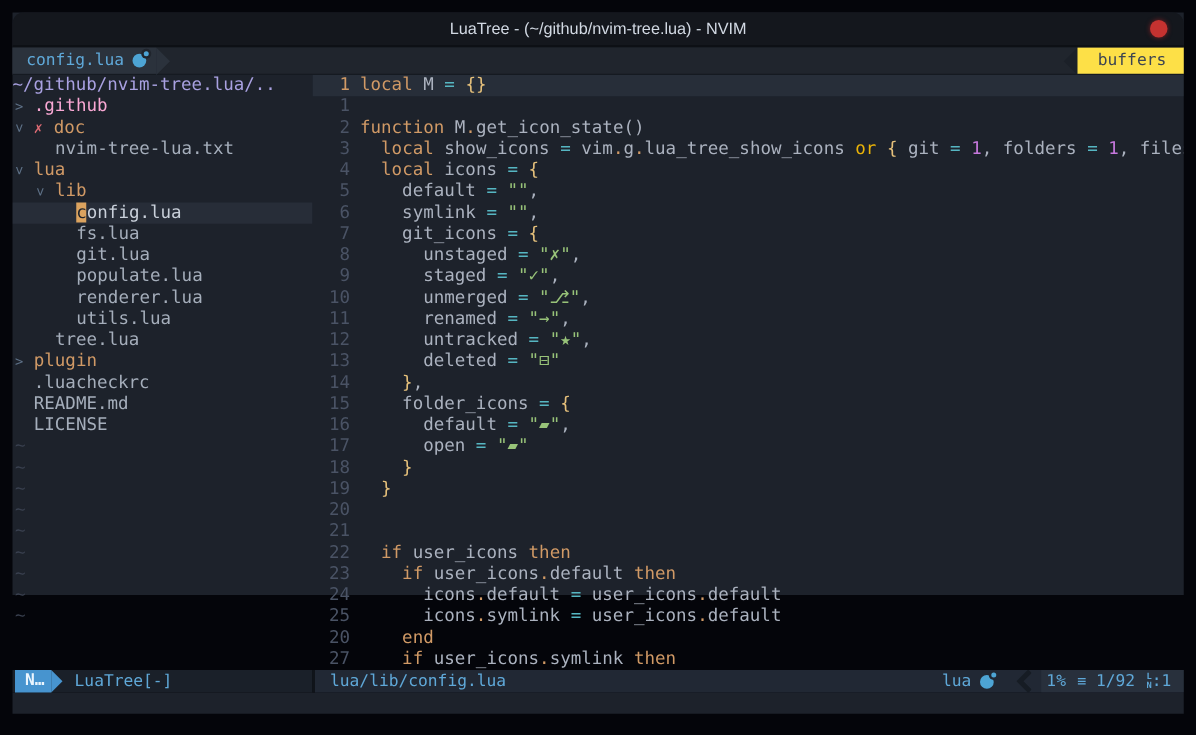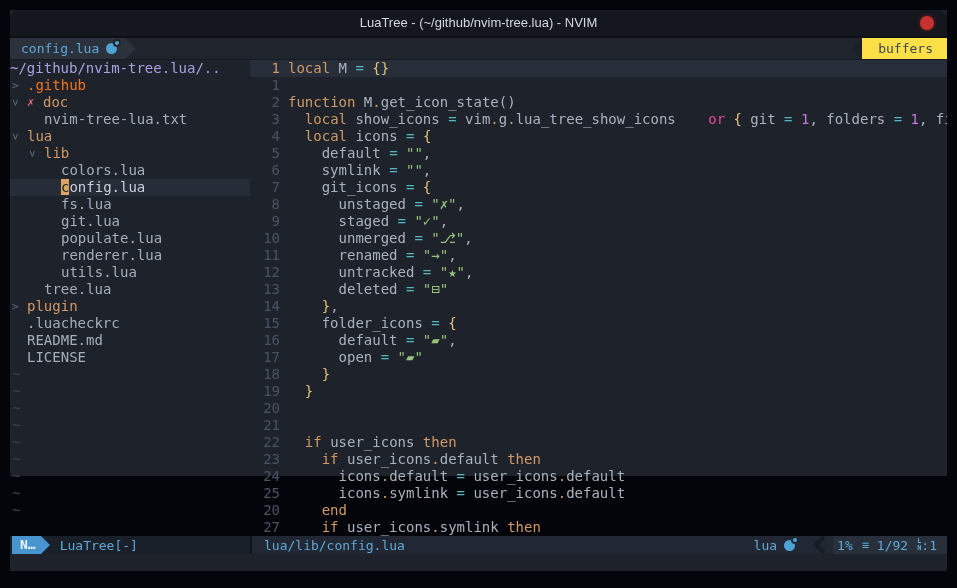--- a/index.html
+++ b/index.html
@@ -29,38 +29,38 @@
   
   .main { display:flex; height:476px; overflow:hidden; font-size:14px; }
   .tree { width:240px; flex:none; overflow:hidden; }
   .trow { height:17px; line-height:17px; display:flex; align-items:center; white-space:pre; }
   .trow.sel { background:#272d38; }
   .tpad { display:inline-block; height:1px; flex:none; }
   .arrow { width:17px; flex:none; color:#5e7187; font-size:11px; padding-left:2px; }
   .arrow .open { display:inline-block; transform:rotate(90deg); }
   .gitslot { width:16px; flex:none; color:#e06c75; font-size:12px; }
   .t-root { color:#a9a1e1; }
-  .t-special { color:#f97316; }
+  .t-special { color:#f9a8d4; }
   .t-folder { color:#d19a66; }
   .t-file { color:#a5aebb; }
   .trow.sel .t-file { color:#c9d0da; }
   .cursor-block { background:#dba35f; color:#20242c; }
   .tilde { color:#3a4150; padding-left:2px; height:17px; line-height:17px; }
 
   
   .editor { flex:1; overflow:hidden; }
   .eline { height:17px; line-height:17px; display:flex; white-space:pre; }
   .eline.cur { background:#272e39; }
   .gut { width:30px; flex:none; text-align:right; color:#4a5365; }
   .eline.cur .gut { color:#d19a66; }
   .code { margin-left:8px; color:#abb2bf; }
   .g2 { display:inline-block; width:2ch; }
   .gg { display:inline-block; width:2ch; border-left:1px dotted #2f3542; }
   .c-k { color:#d19a66; }   
-  .c-b { color:#ec4899;margin-left:24px; }   
+  .c-b { color:#eab308; }   
   .c-e { color:#56b6c2; }   
   .c-n { color:#c678dd; }   
   .c-y { color:#e5c07b; }   
   .c-d { color:#d19a66; }   
   .c-s { color:#98c379; }   
   .c-f { color:#abb2bf; }
 
   
   .statusline { height:18px; display:flex; font-size:13px; align-items:stretch; }
   .sl-tree { width:240px; flex:none; background:#1a2029; display:flex; align-items:center; }
@@ -102,21 +102,20 @@
   </div>
 
   <div class="main">
     <div class="tree" id="tree">
         <div class="trow"><span class="t-root">~/github/nvim-tree.lua/..</span></div>
         <div class="trow"><span class="arrow"><span>&gt;</span></span><span class="t-special">.github</span></div>
         <div class="trow"><span class="arrow"><span class="open">&gt;</span></span><span class="gitslot">✗</span><span class="t-folder">doc</span></div>
         <div class="trow"><span class="tpad" style="width: 34px;"></span><span class="t-file">nvim-tree-lua.txt</span></div>
         <div class="trow"><span class="arrow"><span class="open">&gt;</span></span><span class="t-folder">lua</span></div>
         <div class="trow"><span class="tpad" style="width: 17px;"></span><span class="arrow"><span class="open">&gt;</span></span><span class="t-folder">lib</span></div>
-        <div class="trow"><span class="tpad" style="width: 51px;"></span><span class="t-file">colors.lua</span></div>
         <div class="trow sel"><span class="tpad" style="width: 51px;"></span><span class="t-file"><span class="cursor-block">c</span>onfig.lua</span></div>
         <div class="trow"><span class="tpad" style="width: 51px;"></span><span class="t-file">fs.lua</span></div>
         <div class="trow"><span class="tpad" style="width: 51px;"></span><span class="t-file">git.lua</span></div>
         <div class="trow"><span class="tpad" style="width: 51px;"></span><span class="t-file">populate.lua</span></div>
         <div class="trow"><span class="tpad" style="width: 51px;"></span><span class="t-file">renderer.lua</span></div>
         <div class="trow"><span class="tpad" style="width: 51px;"></span><span class="t-file">utils.lua</span></div>
         <div class="trow"><span class="tpad" style="width: 34px;"></span><span class="t-file">tree.lua</span></div>
         <div class="trow"><span class="arrow"><span>&gt;</span></span><span class="t-folder">plugin</span></div>
         <div class="trow"><span class="tpad" style="width: 17px;"></span><span class="t-file">.luacheckrc</span></div>
         <div class="trow"><span class="tpad" style="width: 17px;"></span><span class="t-file">README.md</span></div>

